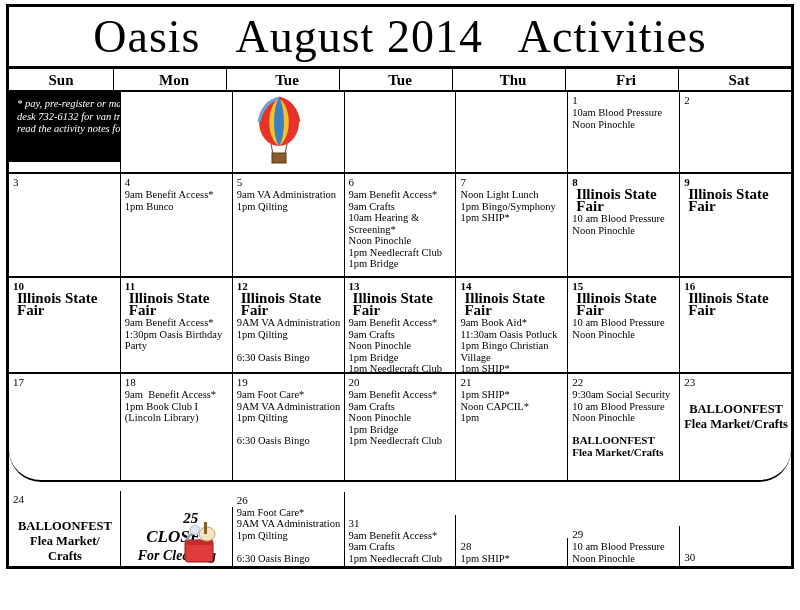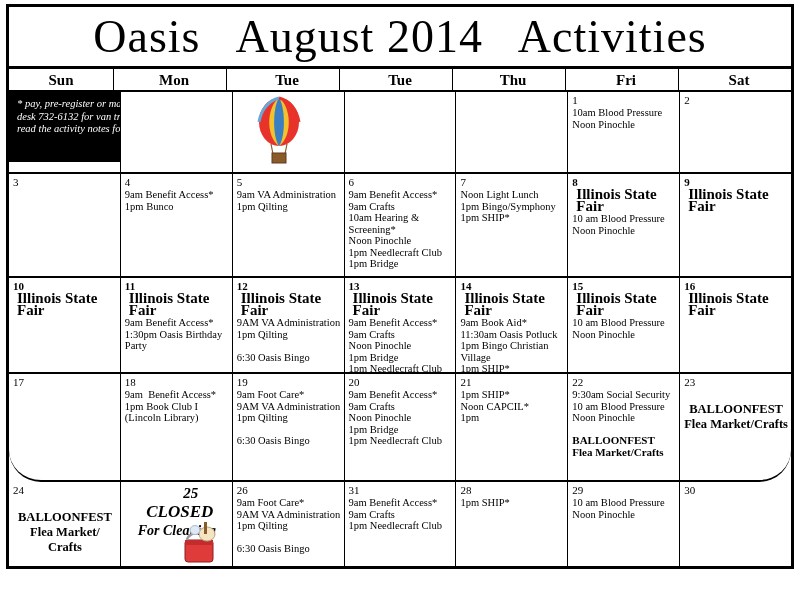--- a/index.html
+++ b/index.html
@@ -94,21 +94,21 @@
     vertical-align:top;
   }
   .headline{
     font-size:11px;
     font-weight:bold;
   }
   .row-h1{height:82px;}
   .row-h2{height:104px;}
   .row-h3{height:96px;}
   .row-h4{height:108px;border-radius:32px;}
-  .row-h5{height:84px;}
+  .row-h5{height:84px;align-items:flex-end;}
   
   .notebox{
     position:absolute;
     left:0;top:0;
     width:247px;
     height:70px;
     background:#000;
     color:#fff;
     padding:6px 8px;
     box-sizing:border-box;

